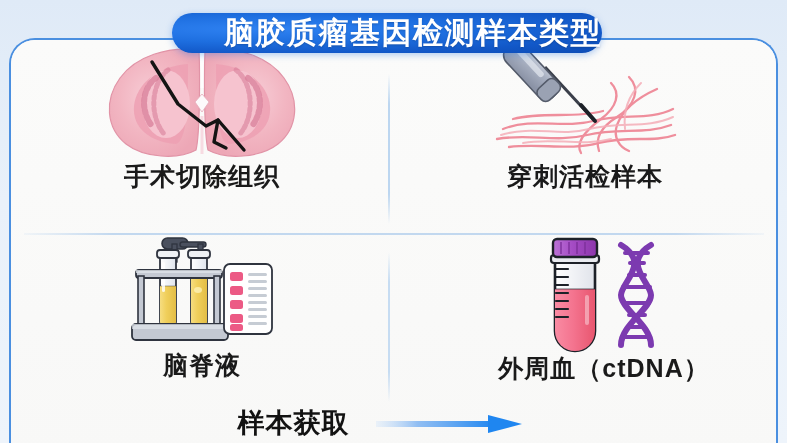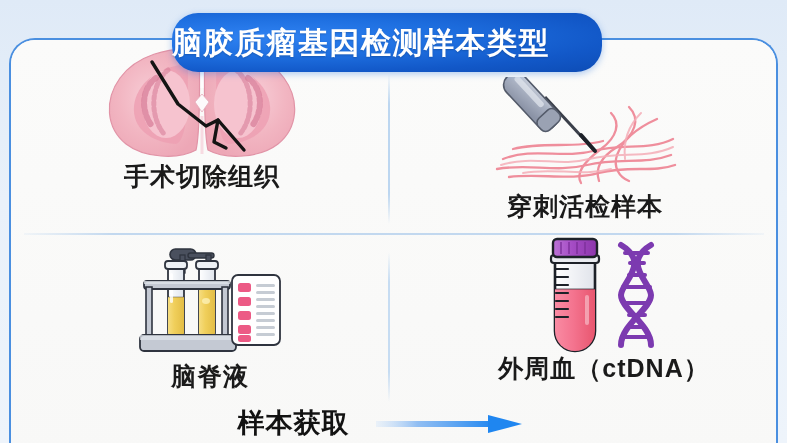--- a/index.html
+++ b/index.html
@@ -43,27 +43,27 @@
     border-top-right-radius: 24px;
     pointer-events: none;
   }
 
   
   .title-pill {
     position: absolute;
     left: 172px;
     top: 13px;
     width: 430px;
-    height: 59px;
+    height: 40px;
     border-radius: 26px;
     background: radial-gradient(ellipse at 22% 40%, #2f82f2 0%, #1e6fe0 38%, #1258c8 72%, #0d4cb5 100%);
     box-shadow: 0 2px 7px rgba(30,110,220,0.35);
     display: flex;
     align-items: center;
-    justify-content: flex-start;
+    justify-content: flex-end;
     z-index: 5;
   }
   .title-text {
     color: #ffffff;
     font-size: 30px;
     font-weight: bold;
     letter-spacing: 1.5px;
     line-height: 1;
     text-shadow: 0 1px 2px rgba(0,0,0,0.18);
     white-space: nowrap;
@@ -80,22 +80,22 @@
   .cell {
     position: absolute;
     width: 382px;
     height: 177px;
     display: flex;
     flex-direction: column;
     align-items: center;
     justify-content: flex-start;
   }
   .cell.c0 { left: 0px;   top: 0px; }
-  .cell.c1 { left: 383px; top: 0px; justify-content: flex-end; }
-  .cell.c2 { left: 0px;   top: 200px; padding-left: 8px; }
+  .cell.c1 { left: 383px; top: 0px; }
+  .cell.c2 { left: 0px;   top: 189px; }
   .cell.c3 { left: 402px; top: 192px; }
 
   .cell-art {
     height: 122px;
     width: 100%;
     display: flex;
     align-items: center;
     justify-content: center;
   }
   .cell-label {

